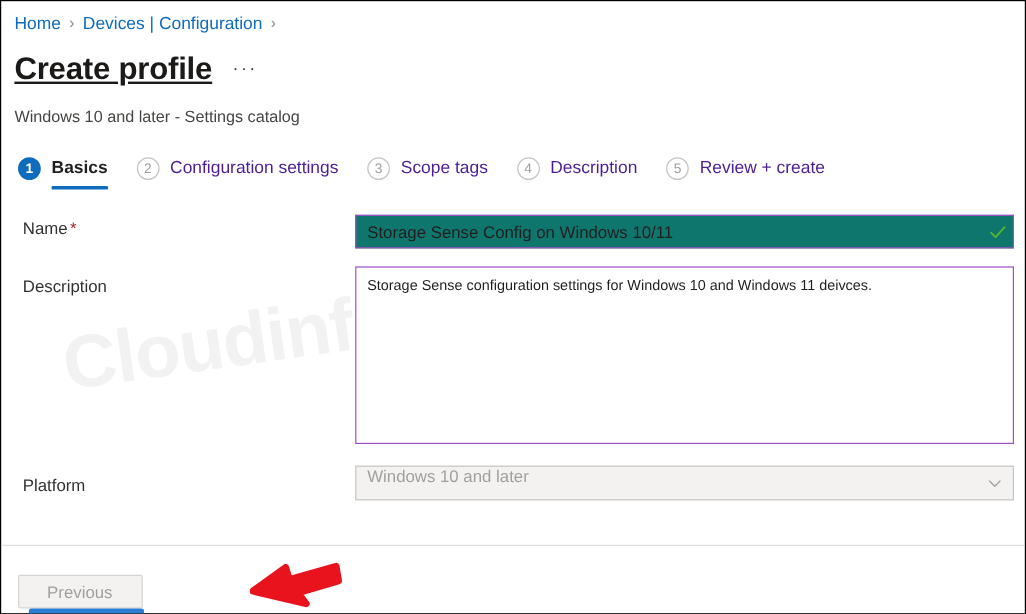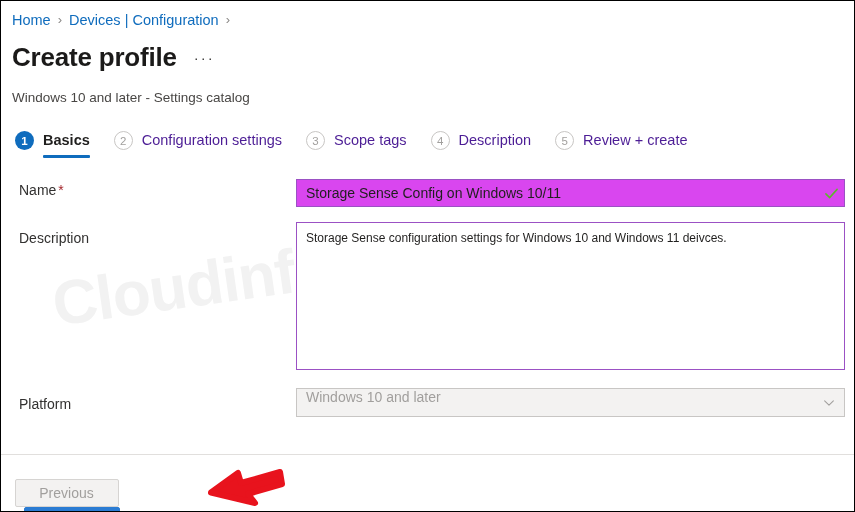--- a/index.html
+++ b/index.html
@@ -75,20 +75,21 @@
     top: 40px;
     display: flex;
     align-items: flex-end;
   }
   .page-title {
     font-size: 26px;
     font-weight: 600;
     color: #1b1a19;
     line-height: 32px;
     letter-spacing: -0.2px;
+    text-decoration: underline;
   }
   .ellipsis-btn {
     margin-left: 15px;
     margin-bottom: 7px;
     color: #3b3a39;
     font-size: 15px;
     letter-spacing: 2px;
     cursor: pointer;
     line-height: 10px;
     padding: 3px 2px;
@@ -176,21 +177,21 @@
     font-size: 14px;
   }
 
   .name-input-wrap {
     position: absolute;
     left: 295px;
     top: 178px;
     width: 549px;
     height: 28px;
     border: 1px solid #9b51c4;
-    background: #d946ef;
+    background: #0f766e;
     box-sizing: border-box;
     display: flex;
     align-items: center;
   }
   .name-input {
     border: 0;
     outline: 0;
     flex: 1 1 auto;
     font-family: "Liberation Sans", sans-serif;
     font-size: 14px;

